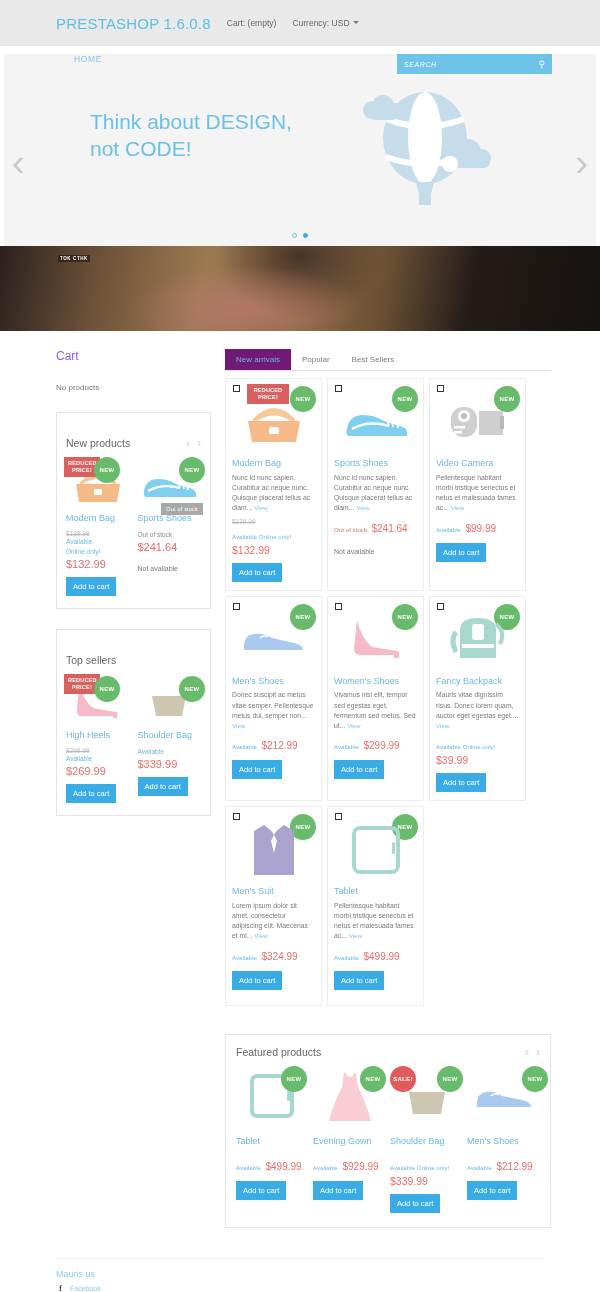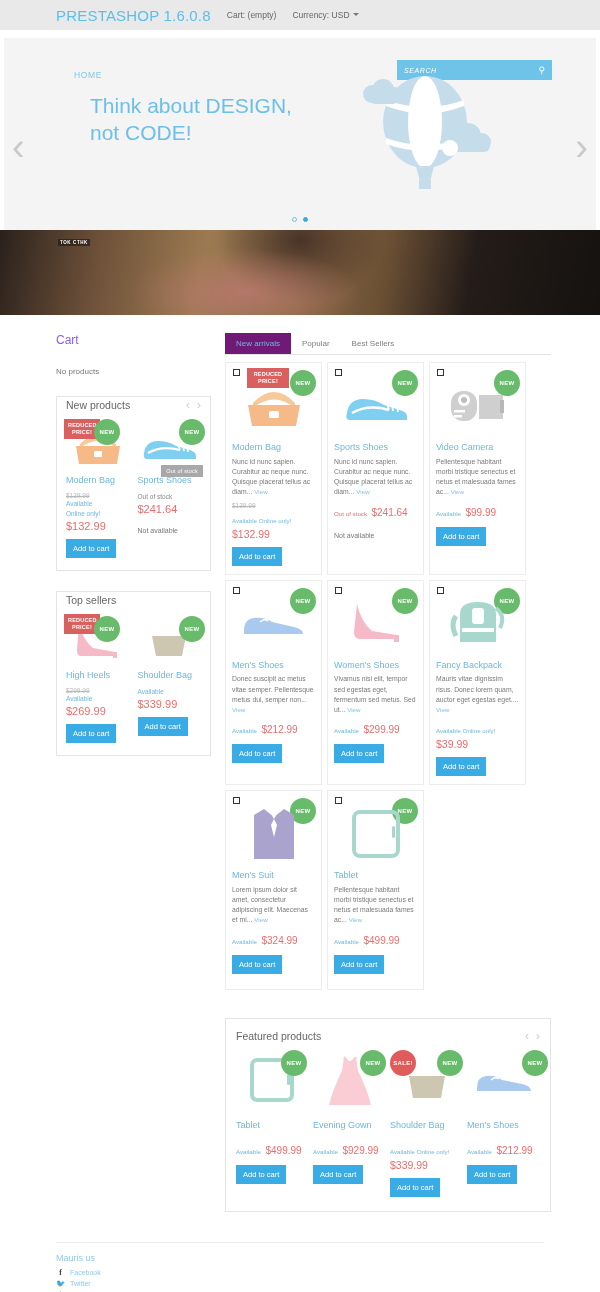--- a/index.html
+++ b/index.html
@@ -6,36 +6,36 @@
   html, body {
     width: 600px;
     background: #ffffff;
     font-family: "Liberation Sans", sans-serif;
     -webkit-font-smoothing: antialiased;
   }
   body { width: 600px; height: 1292px; overflow: hidden; position: relative; }
 
   
   .topbar {
-    height: 30px; background: #e9e9e9;
+    height: 46px; background: #e9e9e9;
     display: flex; align-items: center; padding-left: 56px; gap: 16px;
   }
   .brand { font-size: 15px; color: #5bbfe8; letter-spacing: .2px; font-weight: 400; }
   .top-link { font-size: 8.5px; color: #666; white-space: nowrap; }
   .caret { display: inline-block; width: 0; height: 0; margin-left: 3px;
     border-left: 3px solid transparent; border-right: 3px solid transparent;
     border-top: 3px solid #777; vertical-align: 2px; }
 
   
   .navwrap { height: 8px; background: #fff; }
   .hero {
     position: relative; background: #f4f4f4; height: 192px;
     margin: 0 4px;
   }
-  .navrow { display: flex; align-items: flex-end; height: 42px; padding: 0 44px 0 70px; }
+  .navrow { display: flex; align-items: flex-start; height: 42px; padding: 0 44px 0 70px; }
   .nav-home { font-size: 8.5px; color: #7ec8e8; letter-spacing: .6px; }
   .searchbox {
     margin-left: auto; width: 155px; height: 20px; background: #6dc3e8;
     display: flex; align-items: center; padding: 0 7px;
   }
   .searchbox input {
     flex: 1; border: 0; background: transparent; color: #fff;
     font-size: 7px; letter-spacing: .6px; font-family: "Liberation Sans", sans-serif;
     outline: none;
     font-style: italic;
@@ -77,21 +77,21 @@
 
   
   .page { display: flex; padding: 18px 52px 0 56px; gap: 14px; }
   .col-left { width: 155px; flex: none; }
   .col-right { flex: 1; }
 
   .cart-h { font-size: 12px; color: #8b5cf6; font-weight: 400; margin-bottom: 7px; }
   .cart-empty { font-size: 8px; color: #777; margin-top: 20px; }
 
   .block {
-    border: 1px solid #e4e4e4; background: #fff; margin-top: 20px; padding: 2px 9px 12px;
+    border: 1px solid #e4e4e4; background: #fff; margin-top: 20px; padding: 24px 9px 12px;
   }
   .block-h {
     font-size: 10.5px; color: #666; font-weight: 400; margin-bottom: 8px;
     display: flex; align-items: center;
   }
   .block-nav { margin-left: auto; display: flex; gap: 7px; color: #cfcfcf;
     font-size: 12px; font-weight: 100; line-height: 1; }
 
   .mini-grid { display: flex; gap: 8px; }
   .mini { width: 66px; }

